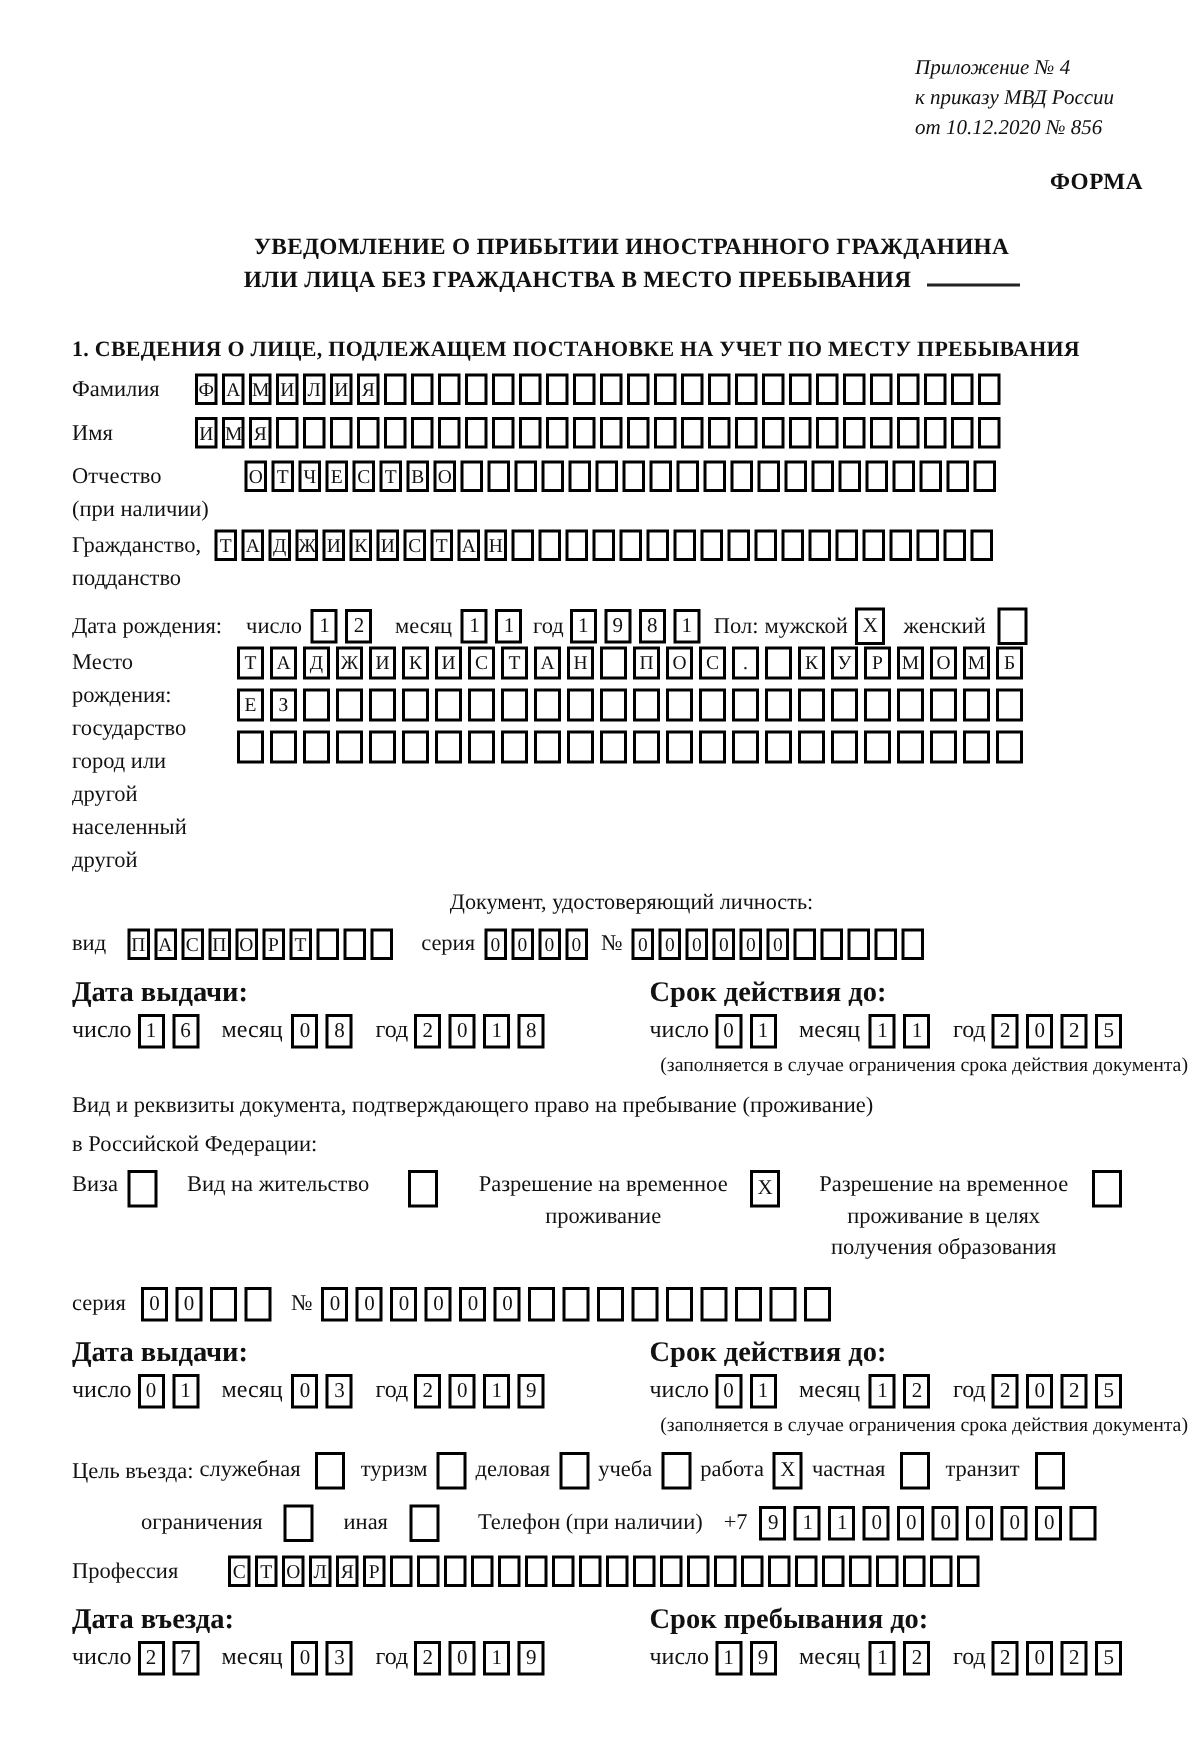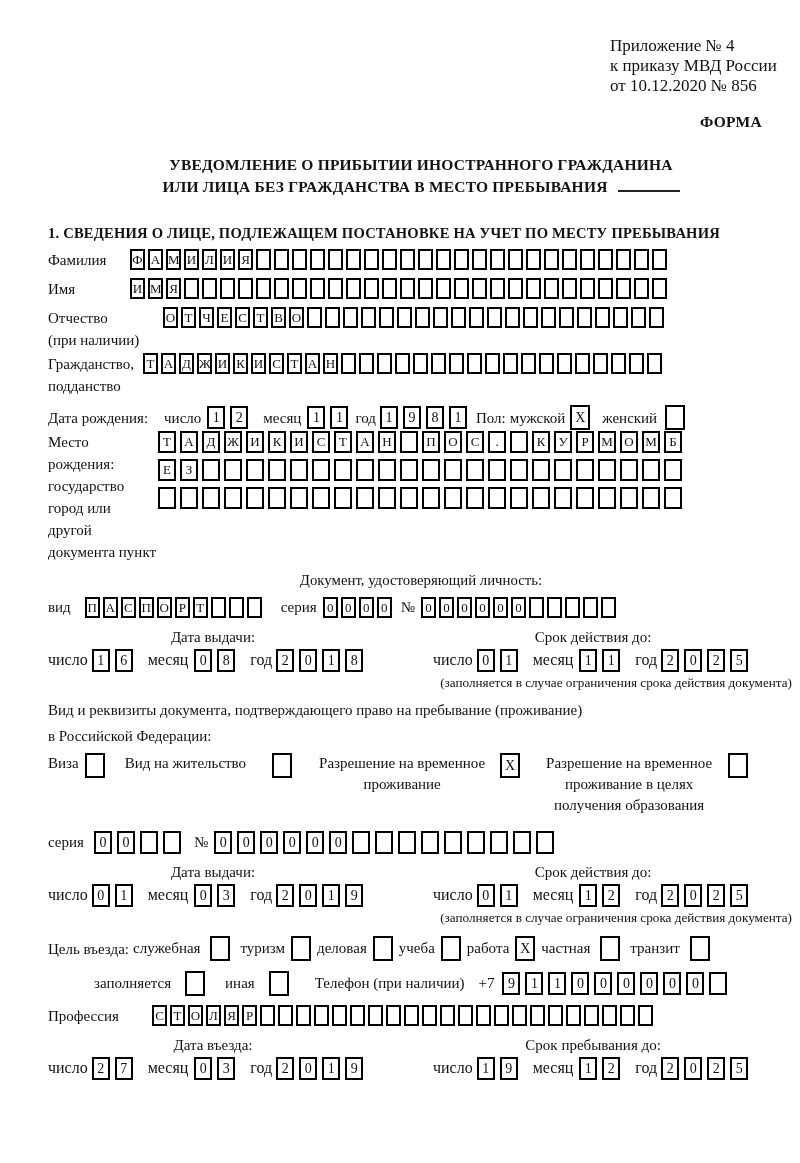--- a/index.html
+++ b/index.html
@@ -1,21 +1,21 @@
 <!DOCTYPE html>
 <html><head>
 <meta charset="utf-8">
 <style>
   * { margin:0; padding:0; box-sizing:border-box; }
   html,body { background:#fff; }
   body { width:800px; min-height:1163px; font-family:"Liberation Serif","DejaVu Serif",serif; color:#111; }
   .page { width:800px; min-height:1163px; padding:36px 6px 20px 48px; position:relative; }
 
   
-  .annex { width:190px; margin-left:562px; font-size:17px; line-height:20px; }
+  .annex { width:190px; margin-left:562px; font-size:14px; line-height:20px;font-style:italic; }
   .annex .edit { margin-top:3px; }
   .forma { text-align:right; padding-right:32px; font-weight:bold; font-size:15.5px; margin-top:17px; letter-spacing:.3px; }
 
   
   .title { text-align:center; font-weight:bold; font-size:15.5px; line-height:22px; margin-top:23px; letter-spacing:.2px; }
   .title-underline { display:inline-block; width:62px; border-bottom:2px solid #222; margin-left:10px; vertical-align:baseline; height:14px; }
   .section-heading { font-weight:bold; font-size:14.6px; margin-top:27px; letter-spacing:.2px; }
 
   
   .row { display:flex; align-items:flex-start; margin-top:7px; font-size:15px; }
@@ -31,21 +31,21 @@
   .checkbox { display:inline-block; width:20px; height:25px; border:2px solid #000; text-align:center;
               font-size:14px; line-height:21px; flex-shrink:0; }
 
   .dlbl { margin:0 6px 0 10px; line-height:24px; white-space:nowrap; }
   .dlbl.first { margin-left:0; }
 
   
   .date-pair { display:flex; margin-top:10px; }
   .date-col { width:385px; }
   .date-col.right { width:auto; }
-  .date-heading { text-align:center; font-size:15px; margin-bottom:2px; }
+  .date-heading { font-size:19px; margin-bottom:2px;font-weight:bold; }
   .date-col.left .date-heading { width:330px; }
   .date-row { display:flex; align-items:center; }
   .note-right { text-align:right; font-size:13.2px; margin-top:3px; padding-right:2px; }
 
   .doc-heading { text-align:center; font-weight:normal; font-size:14.8px; margin-top:9px; }
 
   .intro { font-size:15px; line-height:26px; margin-top:6px; }
 
   
   .opts { display:flex; align-items:flex-start; margin-top:4px; font-size:15px; }
@@ -251,21 +251,21 @@
     <span class="checkbox">X</span>
     <span class="dlbl" style="margin:0 8px 0 12px;">женский</span>
     <span class="checkbox"></span>
   </div>
 
   <div class="row" style="margin-top:1px;">
     <div class="multiline-label w110">
       <div>Место рождения:</div>
       <div>государство</div>
       <div>город или другой</div>
-      <div>документа пункт</div>
+      <div>населенный другой</div>
     </div>
     <div class="grid-rows">
       <div class="cells">
           <span class="cell md">Т</span>
           <span class="cell md">А</span>
           <span class="cell md">Д</span>
           <span class="cell md">Ж</span>
           <span class="cell md">И</span>
           <span class="cell md">К</span>
           <span class="cell md">И</span>
@@ -551,21 +551,21 @@
     <span class="olbl">частная</span>
       <span class="gap10"></span>
     <span class="checkbox"></span>
       <span class="gap10"></span>
     <span class="olbl">транзит</span>
       <span class="gap10"></span>
     <span class="checkbox"></span>
   </div>
 
   <div class="row" style="margin-top:9px; margin-left:46px; align-items:center;">
-    <span class="olbl">заполняется</span>
+    <span class="olbl">ограничения</span>
       <span class="gap14"></span>
     <span class="checkbox"></span>
       <span class="gap20"></span>
     <span class="olbl">иная</span>
       <span class="gap14"></span>
     <span class="checkbox"></span>
       <span class="gap26"></span>
     <span class="olbl">Телефон (при наличии)</span>
     <span class="phone-prefix">+7</span>
     <span class="cells">

